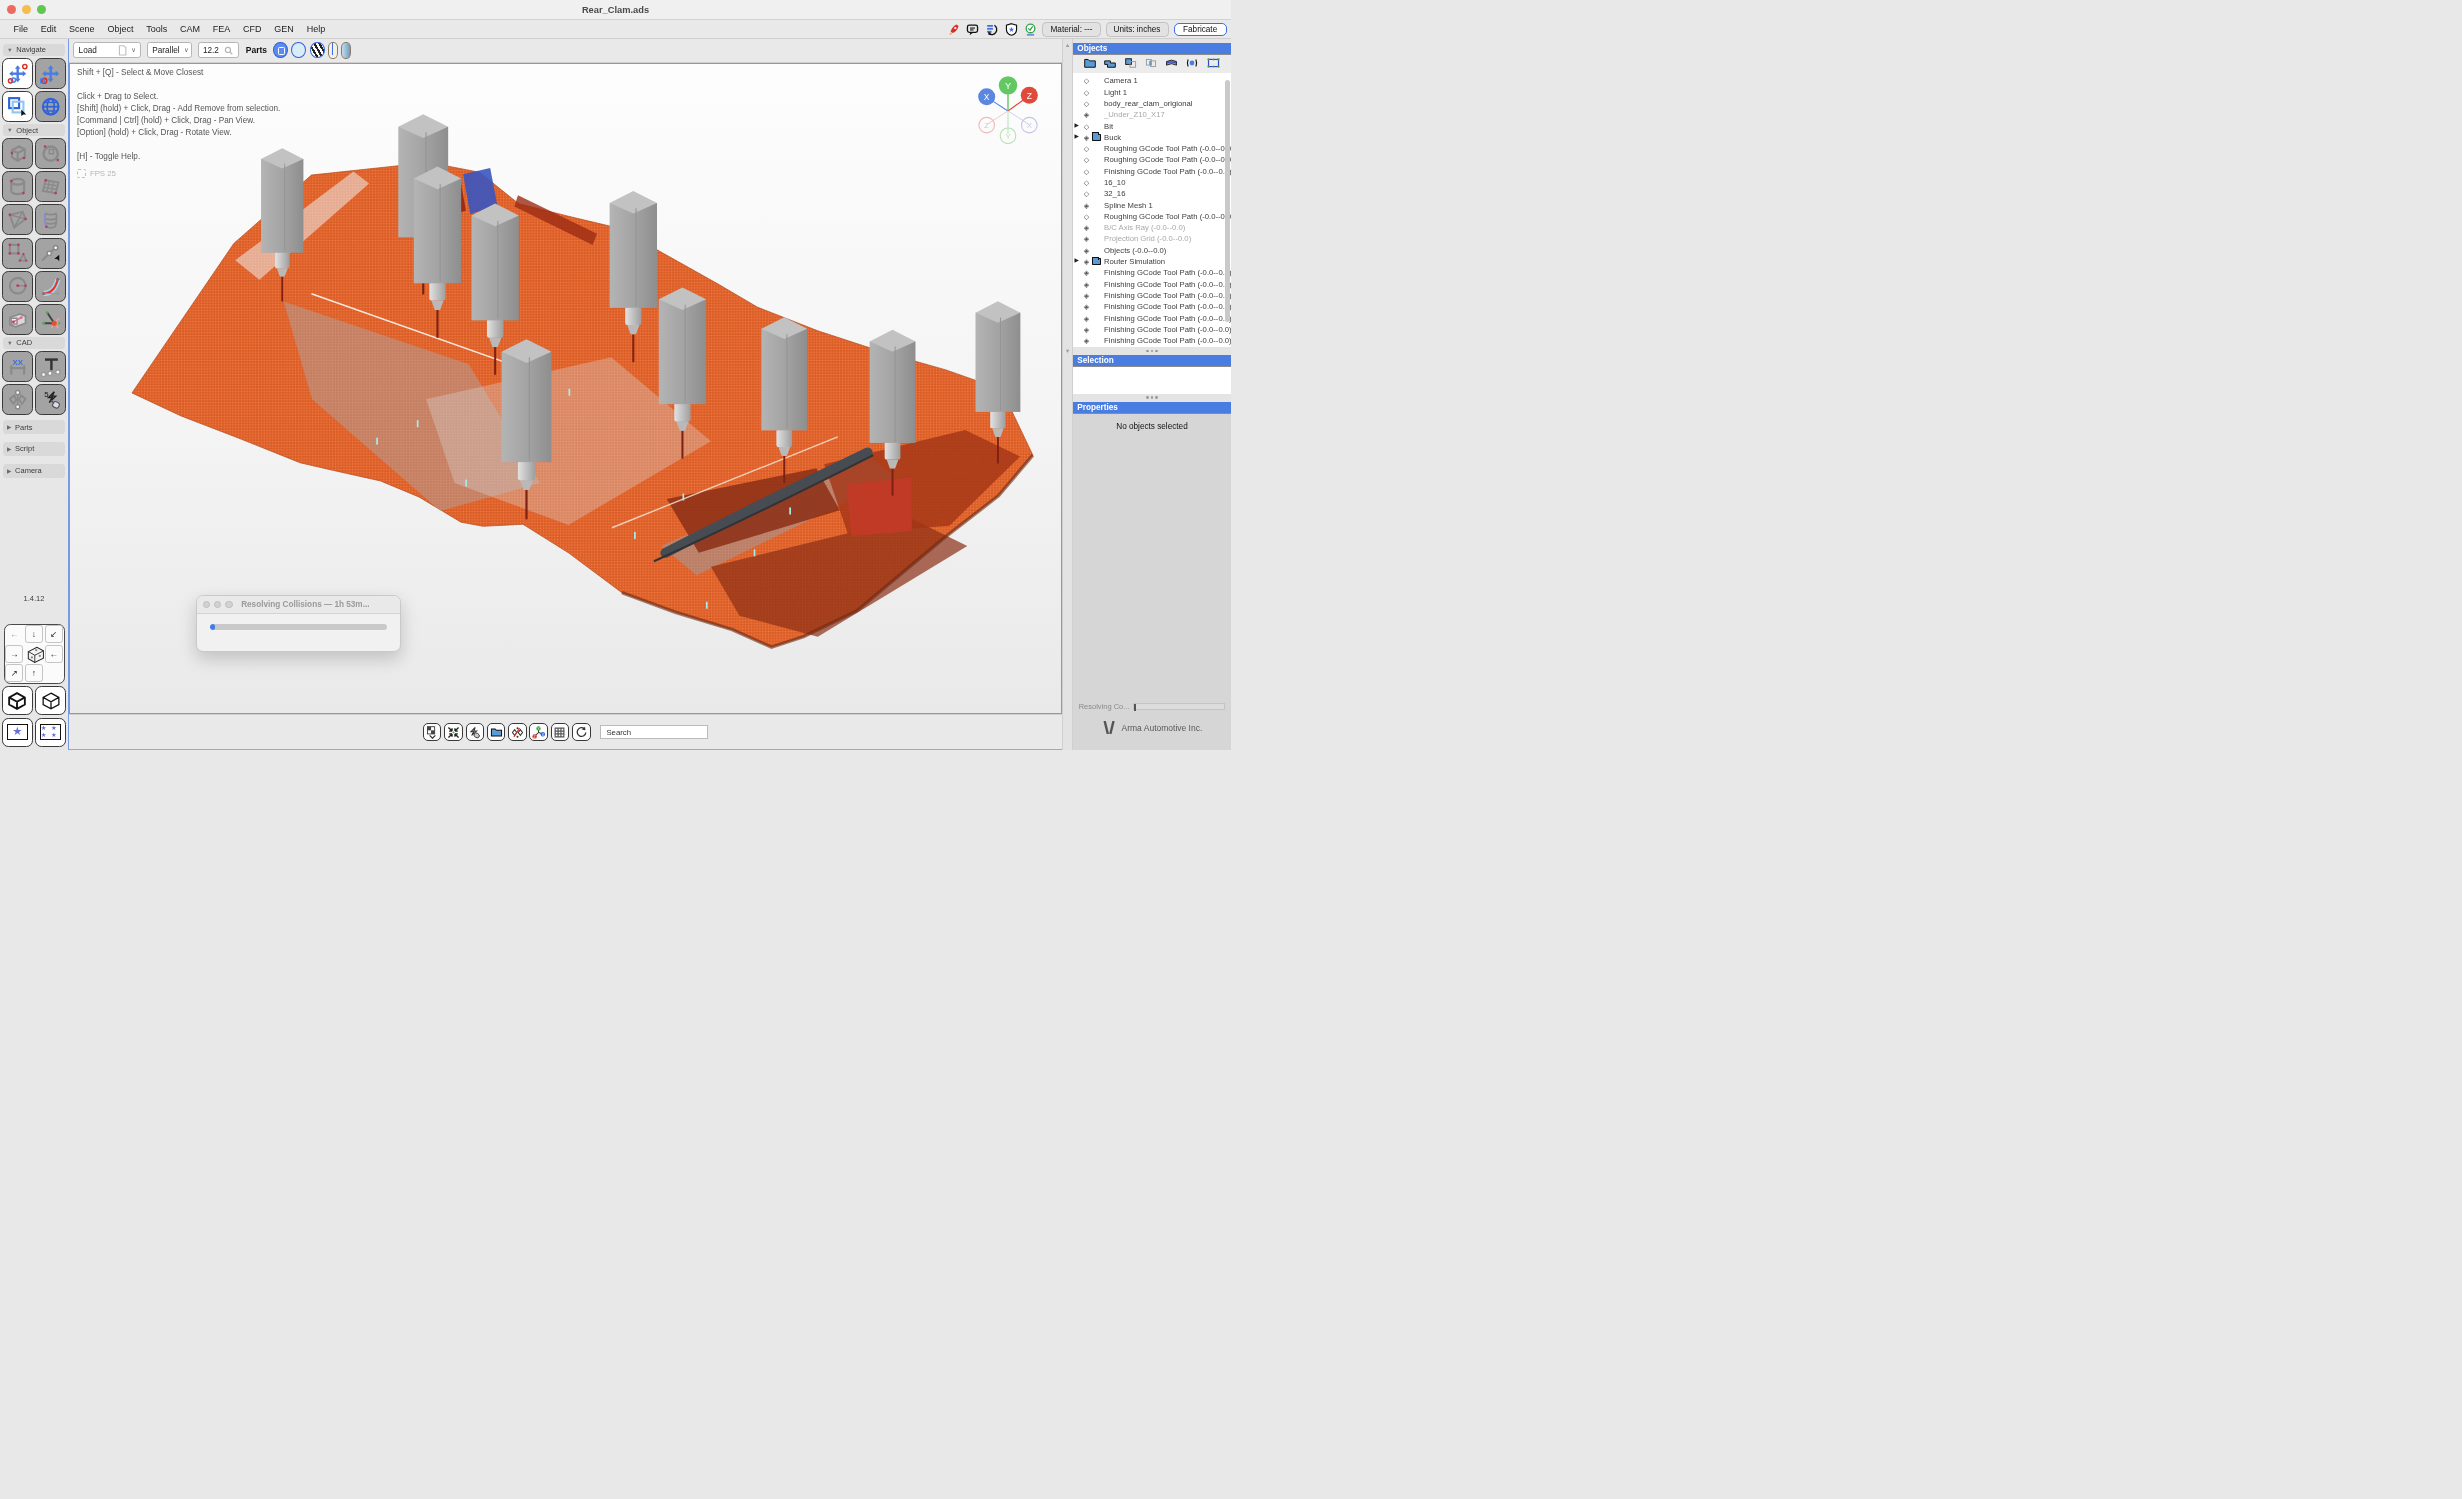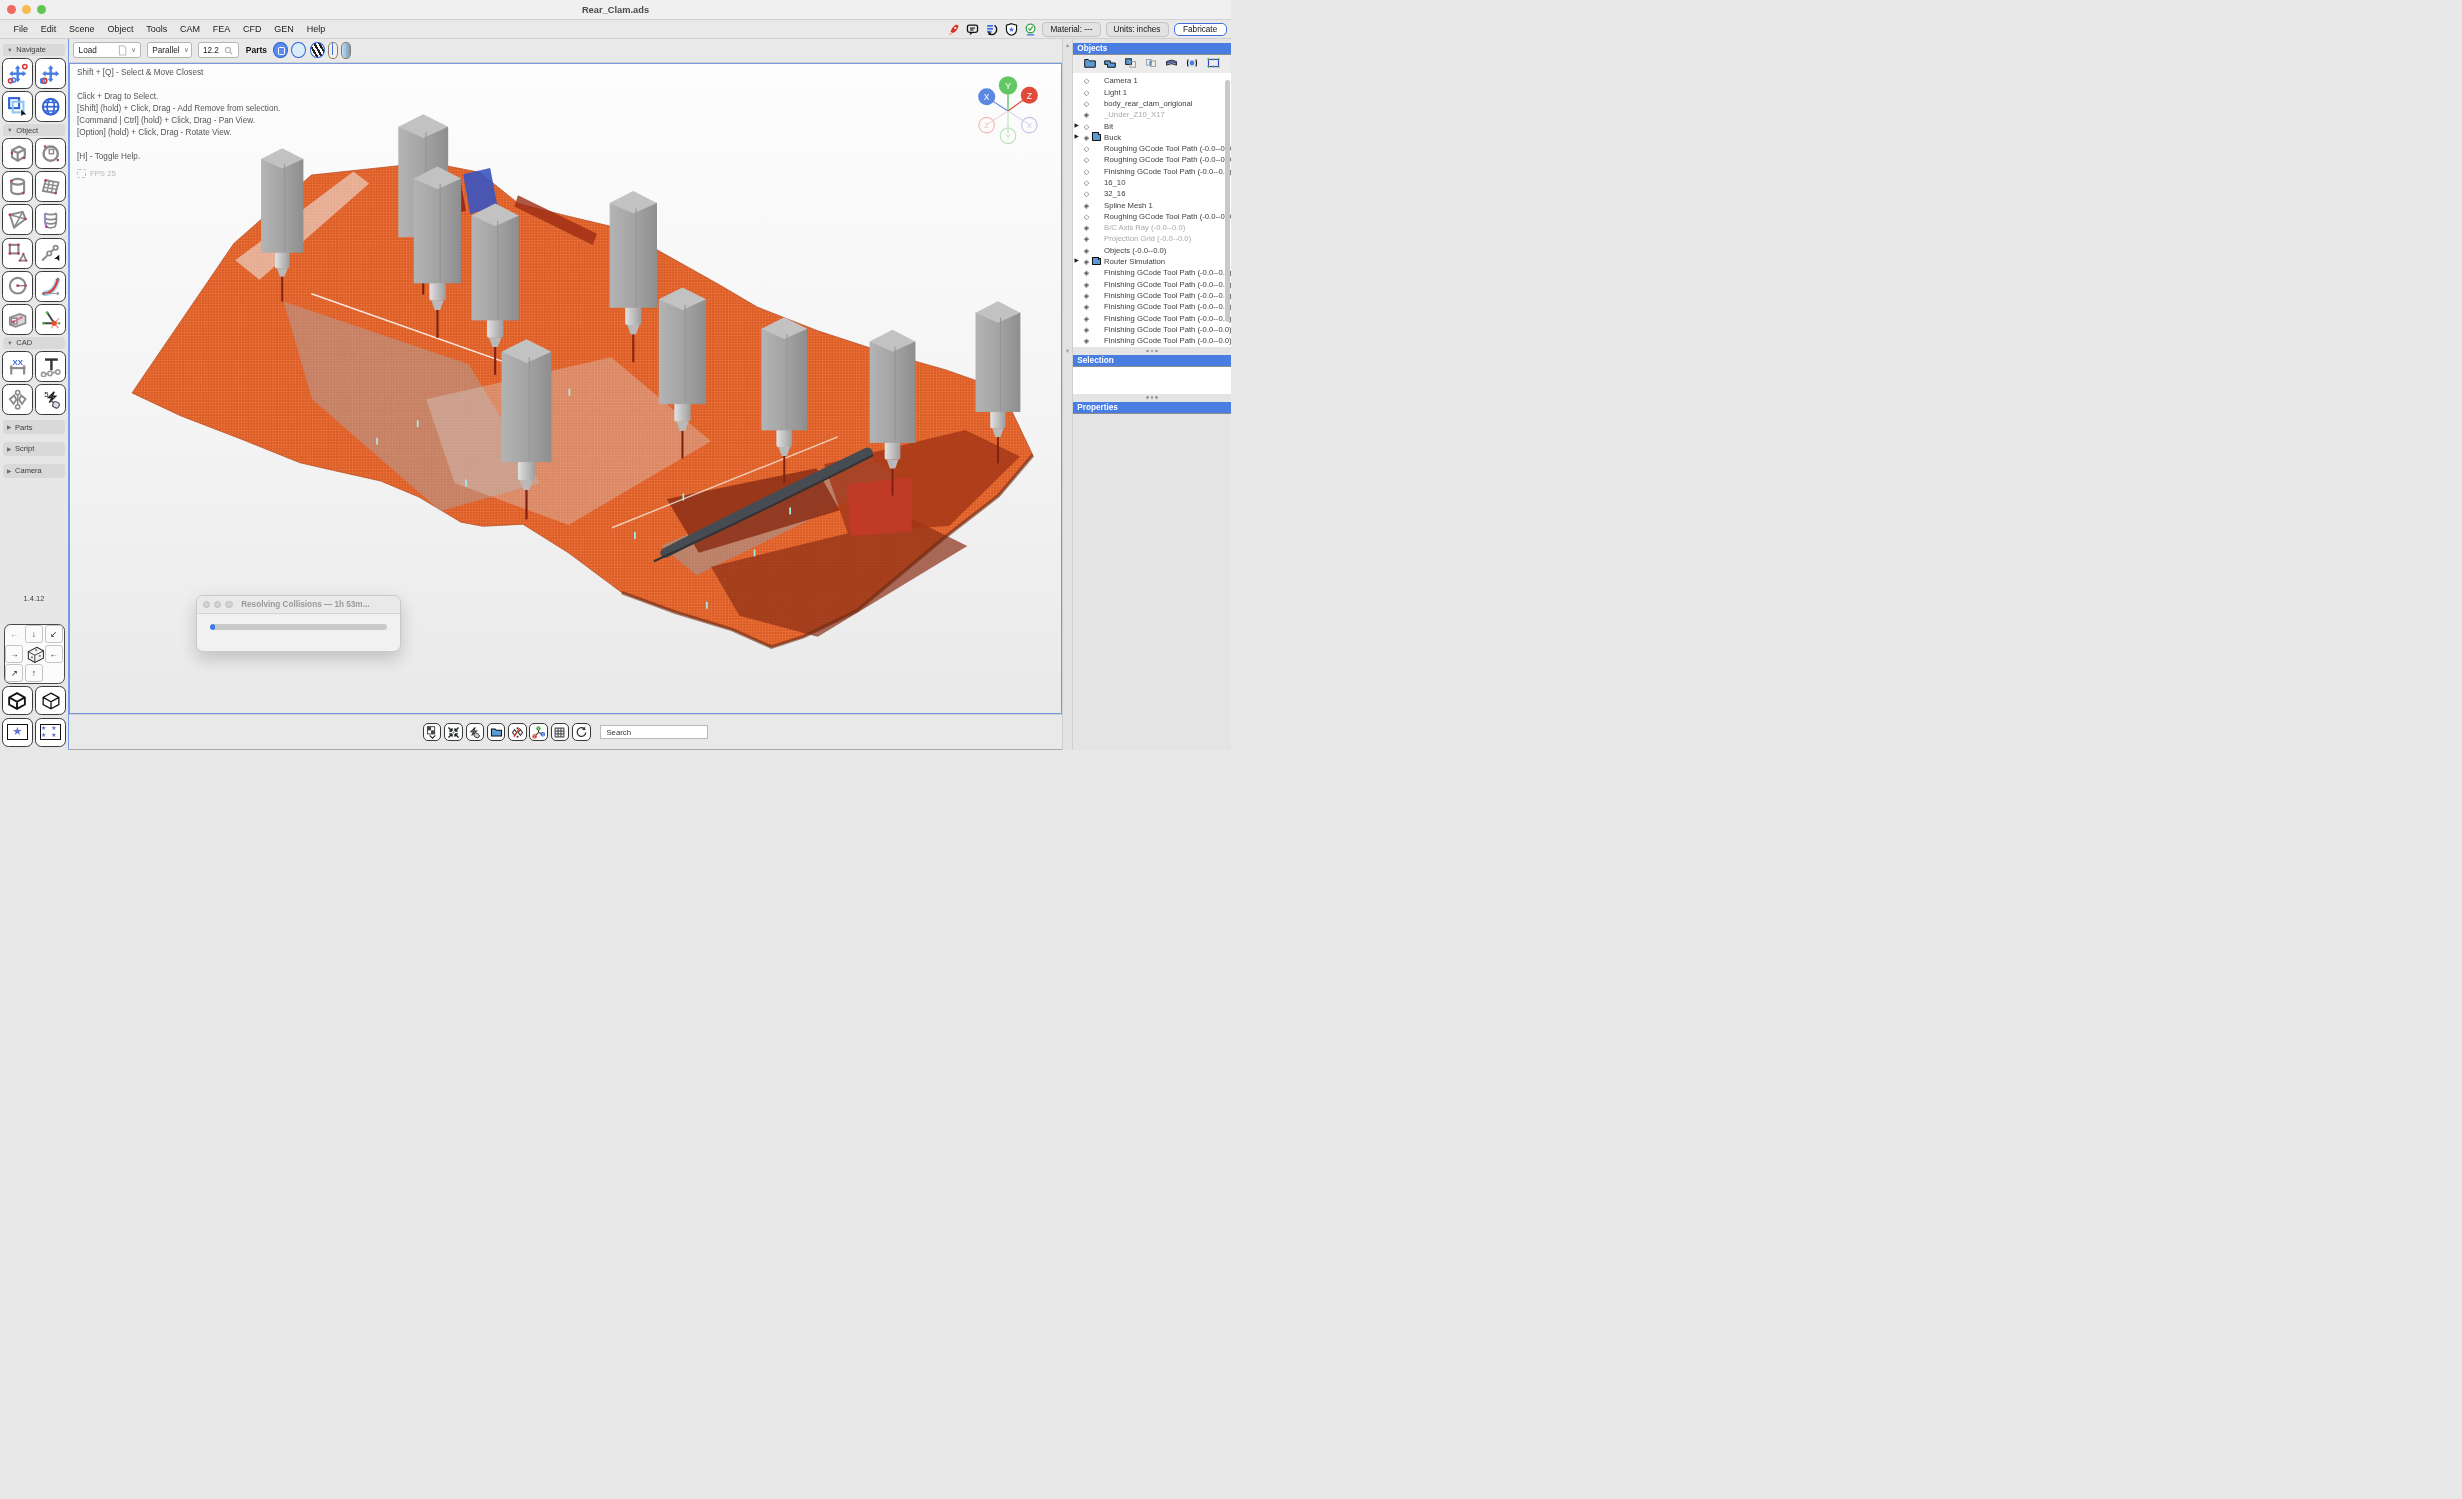--- a/index.html
+++ b/index.html
@@ -28,21 +28,21 @@
   
   .main-row { flex:1; display:flex; min-height:0; }
 
   
   .sidebar { width:69px; background:#e7e7e7; border-right:1.4px solid #7b99e3; display:flex;
     flex-direction:column; padding:2.8px 2.1px 1.4px 2.1px; flex:0 0 auto; }
   .side-header { background:#d9d9d9; border-radius:3.6px; height:12px; margin:2.1px 0.7px 2.1px 0.7px;
     display:flex; align-items:center; font-size:7.5px; color:#3c3c3c; padding-left:4.3px; gap:3.6px; }
   .side-header .tri { font-size:5.7px; color:#6d6d6d; }
   .tool-grid { display:grid; grid-template-columns:31px 31px; gap:2.1px; justify-content:center; }
-  .toolbtn { width:31px; height:31px; background:#ffffff; border:1.8px solid #3a3a3a; border-radius:6.4px;
+  .toolbtn { width:31px; height:31px; background:#a3a3a3; border:1.8px solid #3a3a3a; border-radius:6.4px;
     display:flex; align-items:center; justify-content:center; }
   .toolbtn.active { background:#ffffff; }
   .collapsed-list { margin-top:2.8px; display:flex; flex-direction:column; gap:3.6px; }
   .side-bottom { margin-top:auto; display:flex; flex-direction:column; align-items:center; }
   .version { font-size:7.5px; color:#3c3c3c; margin-bottom:21px; }
   .navcube { width:61px; height:60px; border:1.8px solid #4a4a4a; border-radius:6.4px; background:#fbfbfb;
     display:grid; grid-template-columns:repeat(3,1fr); grid-template-rows:repeat(3,1fr); margin-bottom:2.8px;
     position:relative; }
   .nc-cell { display:flex; align-items:center; justify-content:center; font-size:8.5px; color:#2a2a2a; }
   .nc-box { border:0.7px solid #c4c4c4; border-radius:2.8px; margin:0.7px; }
@@ -945,16 +945,32 @@
           <i></i>
         </div>
       <div class="phead">Selection</div>
       <div class="sel-body"></div>
       <div class="dots-row">
           <i></i>
           <i></i>
           <i></i>
         </div>
       <div class="phead">Properties</div>
+      <div class="prop-body">
+        <div class="noobj">No objects selected</div>
+        <div class="status-row">
+          <span class="status-label">Resolving Co...</span>
+          <div class="status-track">
+              <div class="status-caret"></div>
+            </div>
+        </div>
+        <div class="brand-row">
+          <svg width="14.2" height="13" viewBox="0 0 20 18">
+            <path d="M4 1 L8 17" stroke="#555" stroke-width="3.4" stroke-linecap="round"></path>
+            <path d="M16 1 L12 17" stroke="#555" stroke-width="3.4" stroke-linecap="round"></path>
+          </svg>
+          <span class="brand-text">Arma Automotive Inc.</span>
+        </div>
+      </div>
     </div>
   </div>
 </div>
 
 
 </body></html>

